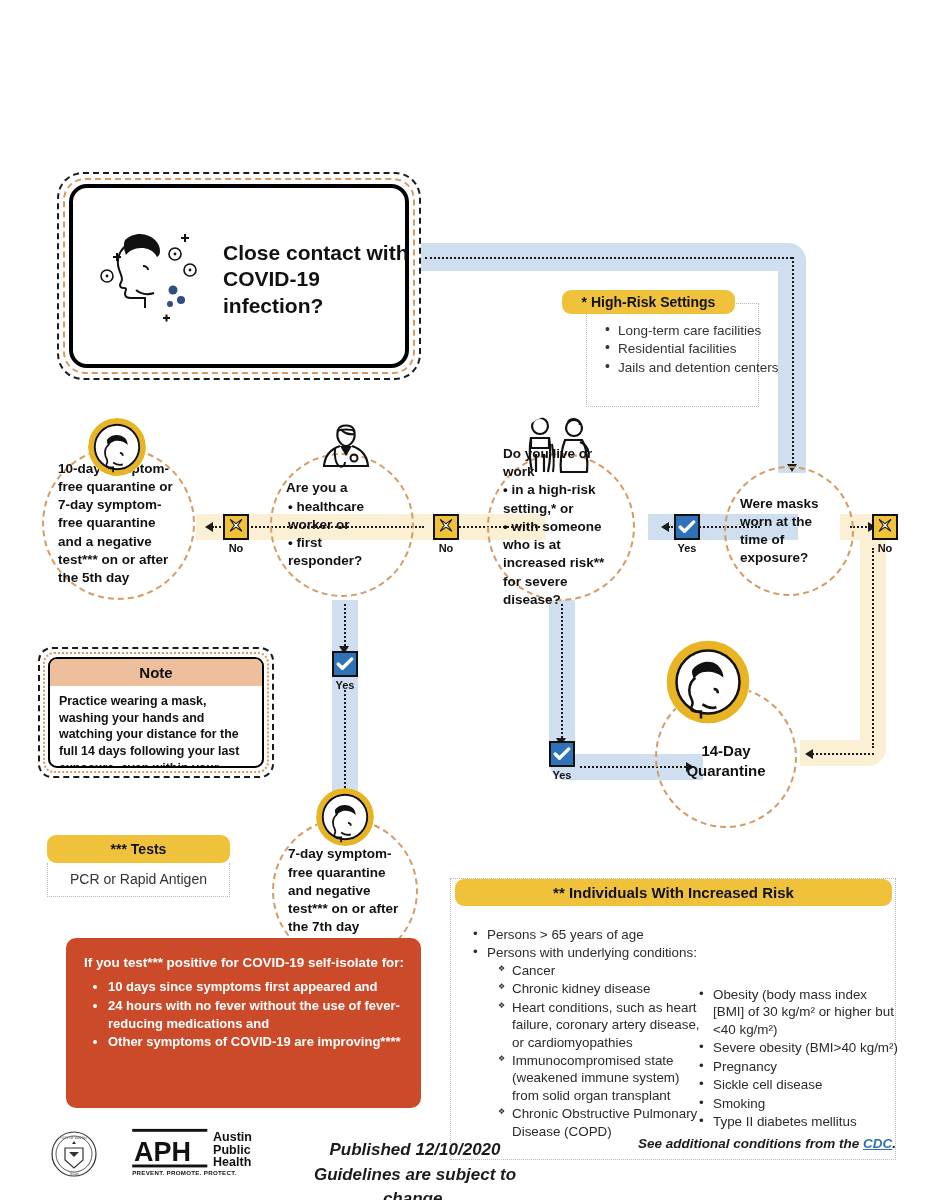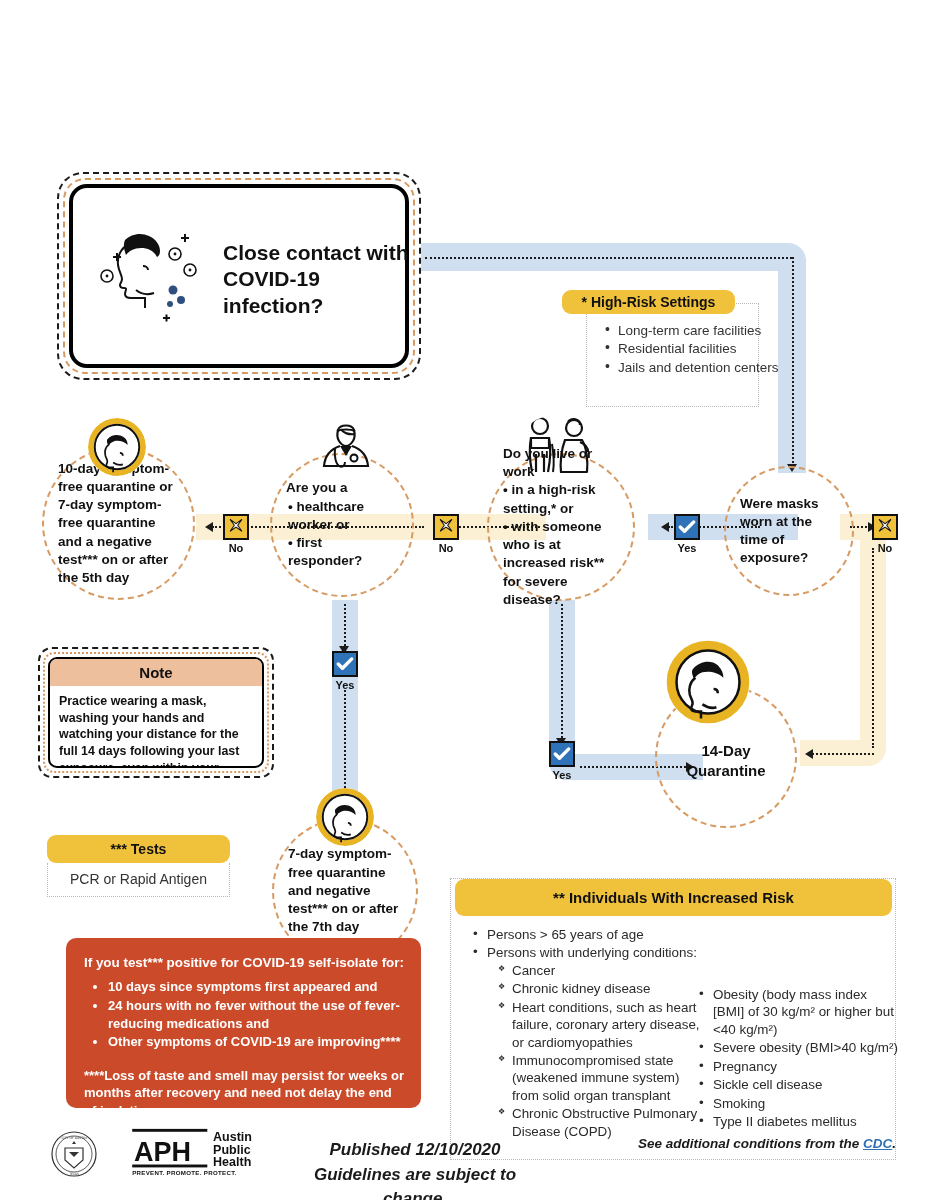--- a/index.html
+++ b/index.html
@@ -109,21 +109,21 @@
   .redbox ul{margin:7px 0 16px 0;padding-left:24px;font-size:13px;font-weight:bold;line-height:1.35;}
   .redbox ul li{margin-bottom:1px;}
   .redbox .rb-foot{margin-top:11px;font-size:13px;font-weight:bold;line-height:1.35;}
 
   
   .riskbox{
     position:absolute;left:450px;top:878px;width:446px;height:282px;z-index:6;
     border:1px dotted #b9b9b9;background:#fff;box-sizing:border-box;
   }
   .risk-pill{
-    position:absolute;left:455px;top:879px;width:437px;height:37px;background:#f0c13b;border-radius:9px;z-index:7;
+    position:absolute;left:455px;top:879px;width:437px;height:27px;background:#f0c13b;border-radius:9px;z-index:7;
     display:flex;align-items:center;justify-content:center;font-size:15px;font-weight:bold;color:#111;
   }
   .risk-cols{position:absolute;left:450px;top:914px;width:446px;height:220px;z-index:7;margin-top:12px;}
   .risk-col{position:absolute;top:0;font-size:13.4px;line-height:1.3;color:#2b2b2b;}
   .risk-col.left{left:22px;width:228px;}
   .risk-col.right{left:248px;width:200px;}
   .risk-col ul{margin:0;padding:0;list-style:none;}
   .risk-col ul li{position:relative;padding-left:15px;margin-bottom:1px;}
   .risk-col ul li:before{content:"\2022";position:absolute;left:1px;top:-1px;}
   .risk-col ul ul{margin:0 0 0 10px;}
@@ -362,21 +362,20 @@
     <div class="tests-body">PCR or Rapid Antigen</div>
   </div>
 
   <div class="redbox">
     <div class="rb-title">If you test*** positive for COVID-19 self-isolate for:</div>
     <ul>
       <li>10 days since symptoms first appeared and</li>
       <li>24 hours with no fever without the use of fever-reducing medications and</li>
       <li>Other symptoms of COVID-19 are improving****</li>
     </ul>
-    <div class="rb-foot">****Loss of taste and smell may persist for weeks or months after recovery and need not delay the end of isolation.</div>
   </div>
 
   <div class="riskbox"></div>
   <div class="risk-pill">** Individuals With Increased Risk</div>
   <div class="risk-cols">
     <div class="risk-col left">
       <ul>
         <li>Persons &gt; 65 years of age</li>
         <li>
           <span>Persons with underlying conditions:</span>

